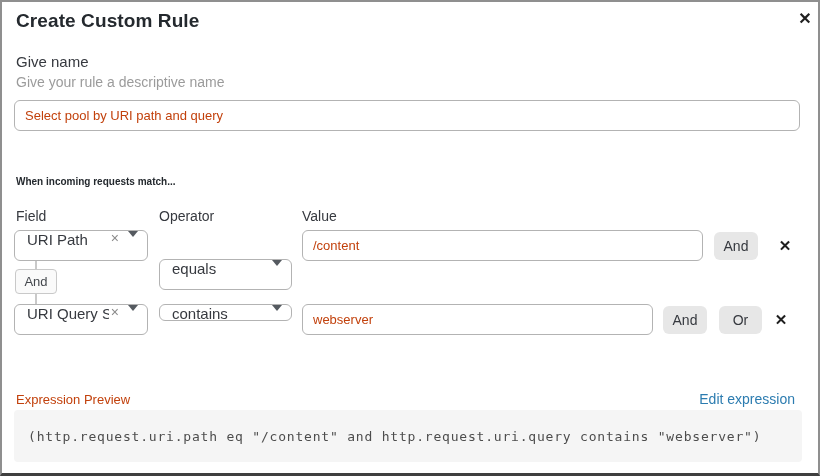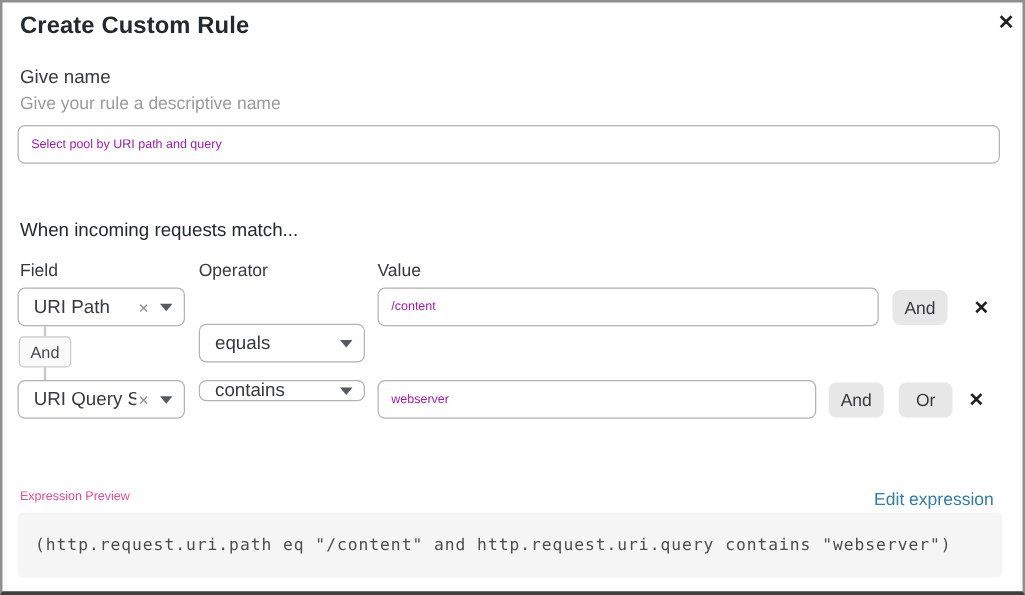--- a/index.html
+++ b/index.html
@@ -33,31 +33,31 @@
   }
 
   .field-label { font-size: 15px; color: #36393f; }
   .hint { font-size: 14px; color: #9b9b9b; }
 
   .text-input {
     border: 1px solid #b3b3b3;
     border-radius: 6px;
     background: #fff;
     font-family: "Liberation Sans", sans-serif;
-    font-size: 10px;
-    color: #a21caf;
+    font-size: 13px;
+    color: #c2410c;
     padding: 0 10px;
     outline: none;
   }
 
-  .section-heading { font-size: 15px; font-weight: 400; color: #24292e; text-align: center; }
+  .section-heading { font-size: 10px; font-weight: 700; color: #24292e; text-align: center; }
   .col-label { font-size: 14px; color: #36393f; }
 
   .select {
-    display: flex; align-items: center;
+    display: flex; 
     border: 1px solid #b3b3b3;
     border-radius: 6px;
     background: #fff;
     cursor: pointer;
     font-size: 15px; color: #36393f;
   }
   .select .sel-text { padding-left: 12px; white-space: nowrap; overflow: hidden; }
   .select .clear-x {
     margin-left: auto;
     color: #8a8a8a; font-size: 14px; line-height: 1;
@@ -95,21 +95,21 @@
 
   .conn-badge {
     display: flex; align-items: center; justify-content: center;
     background: #fafafa;
     border: 1px solid #c9c9c9;
     border-radius: 4px;
     font-size: 13px; color: #44484d;
     cursor: pointer;
   }
 
-  .expr-label { font-size: 10px; color: #ec4899; }
+  .expr-label { font-size: 13px; color: #c2410c; }
   .edit-link { font-size: 14px; color: #2c7cb0; cursor: pointer; }
 
   .code-block {
     background: #f5f5f5;
     border-radius: 4px;
     display: flex; align-items: center;
   }
   .code-text {
     padding-left: 14px;
     font-family: "DejaVu Sans Mono", "Liberation Mono", monospace;

